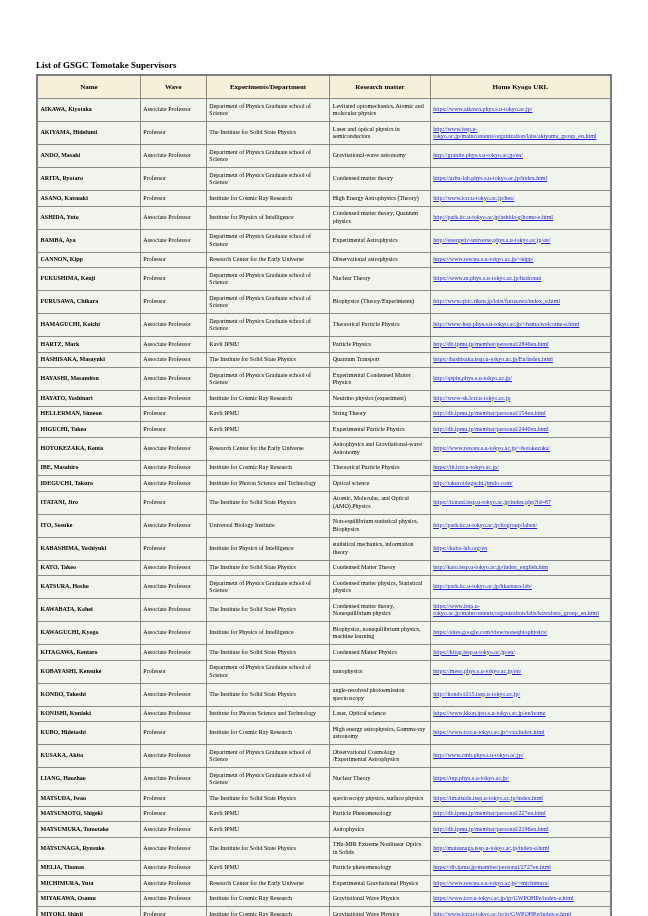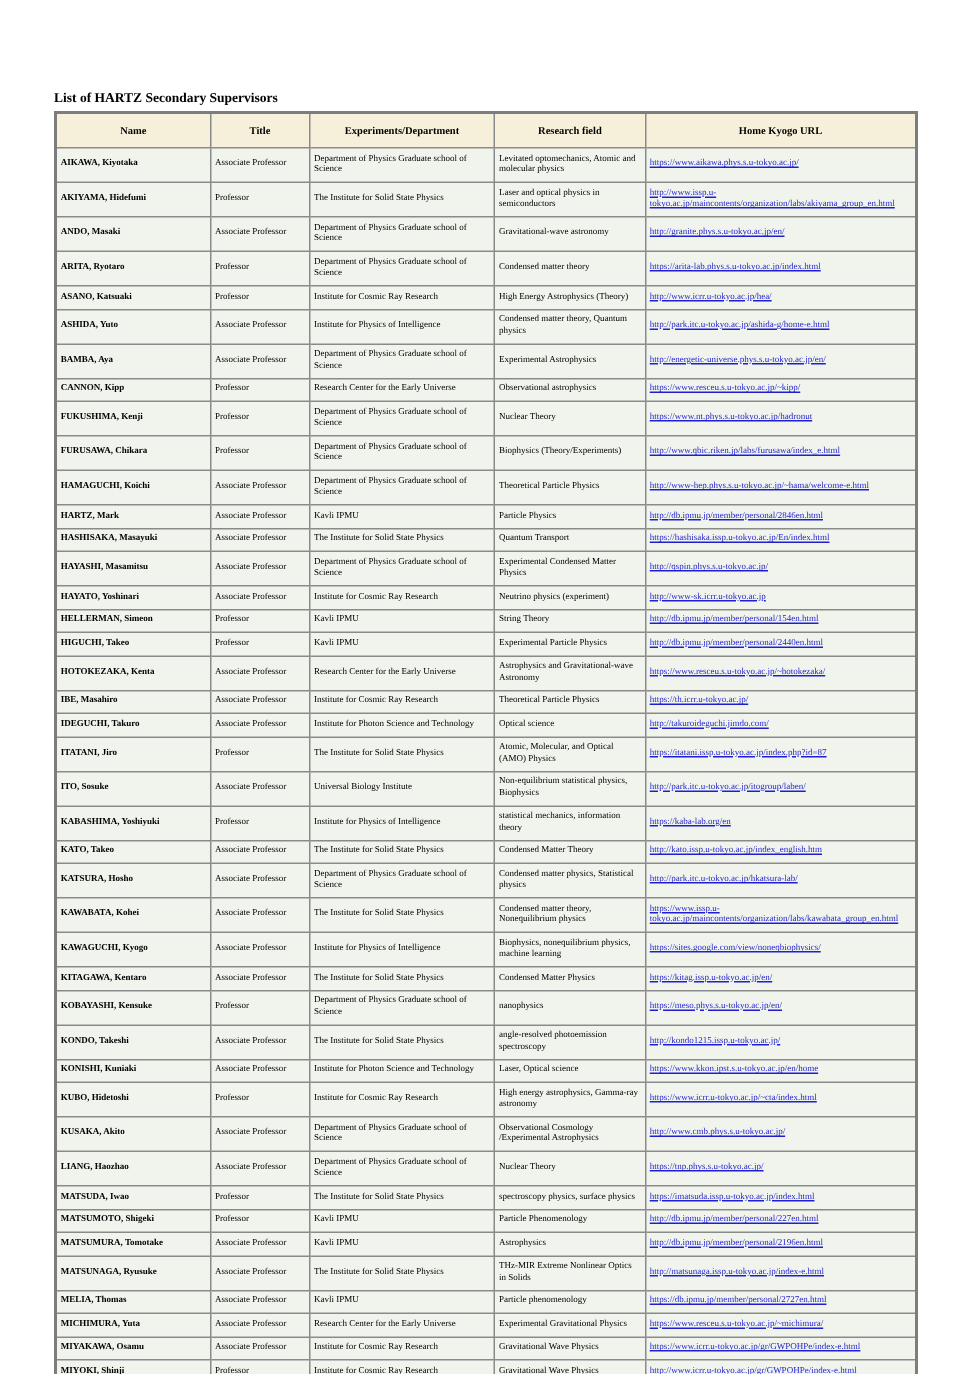--- a/index.html
+++ b/index.html
@@ -50,36 +50,36 @@
   col.w-url { width: 31.5%; }
   a.hp-link {
     color: #1f1fd0;
     text-decoration: underline;
   }
 </style>
 </head>
 <body>
 
 <div class="page">
-  <div class="page-title">List of HARTZ Secondary Supervisors</div>
+  <div class="page-title">List of GSGC Tomotake Supervisors</div>
 
   <table class="supervisors">
     <colgroup>
       <col class="w-name">
         <col class="w-title">
         <col class="w-affil">
         <col class="w-field">
         <col class="w-url">
     </colgroup>
     <thead>
       <tr>
         <th>Name</th>
-        <th>Title</th>
+        <th>Wave</th>
         <th>Experiments/Department</th>
-        <th>Research field</th>
+        <th>Research matter</th>
         <th>Home Kyogo URL</th>
       </tr>
     </thead>
     <tbody id="rows-body">
         <tr>
           <td class="c-name">AIKAWA, Kiyotaka</td>
           <td class="c-title">Associate Professor</td>
           <td class="c-affil">Department of Physics Graduate school of Science</td>
           <td class="c-field">Levitated optomechanics, Atomic and molecular physics</td>
           <td class="c-url"><a class="hp-link" href="#">https://www.aikawa.phys.s.u-tokyo.ac.jp/</a></td>

